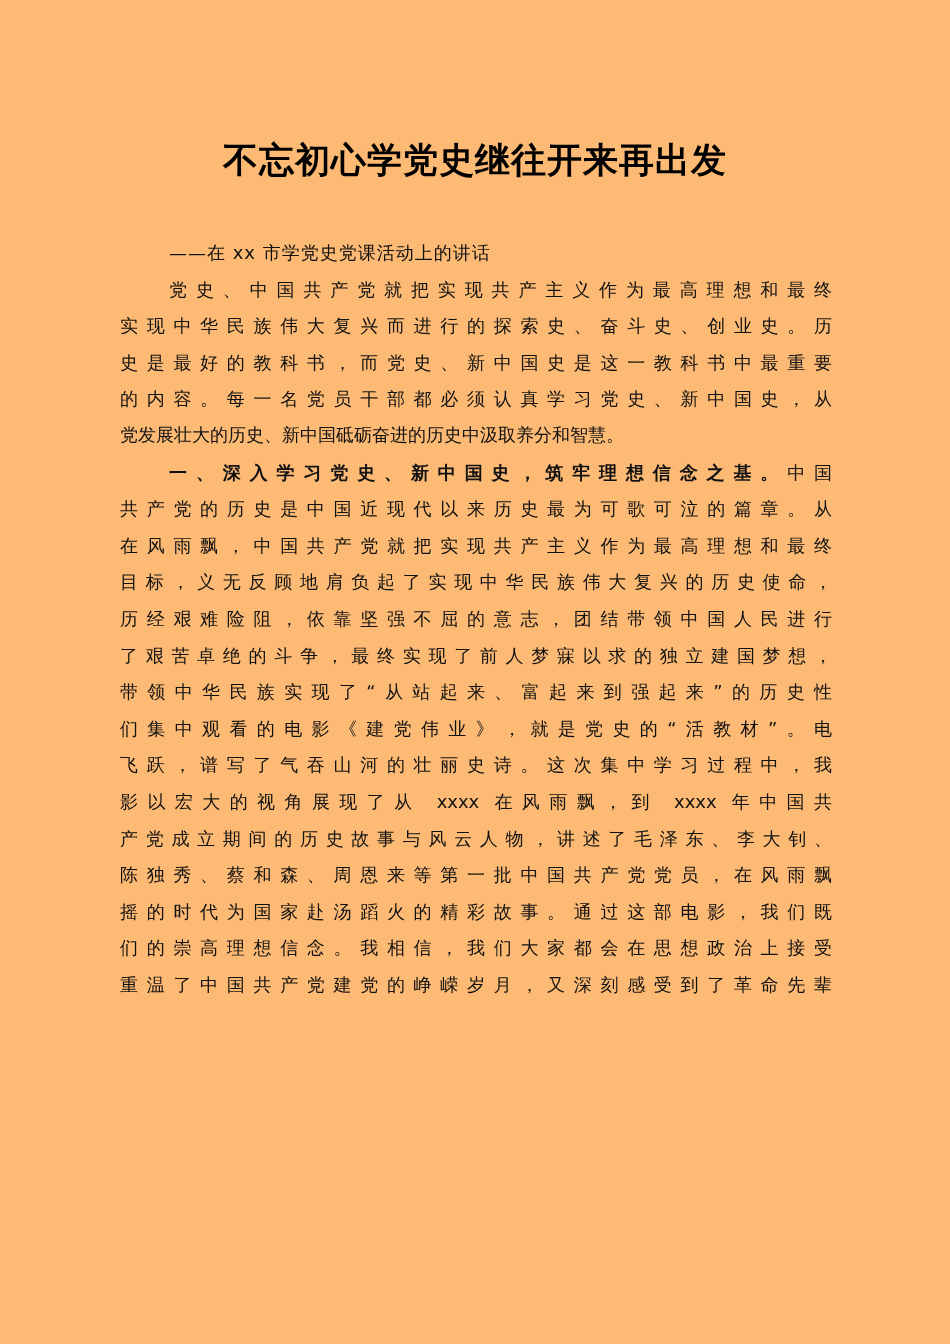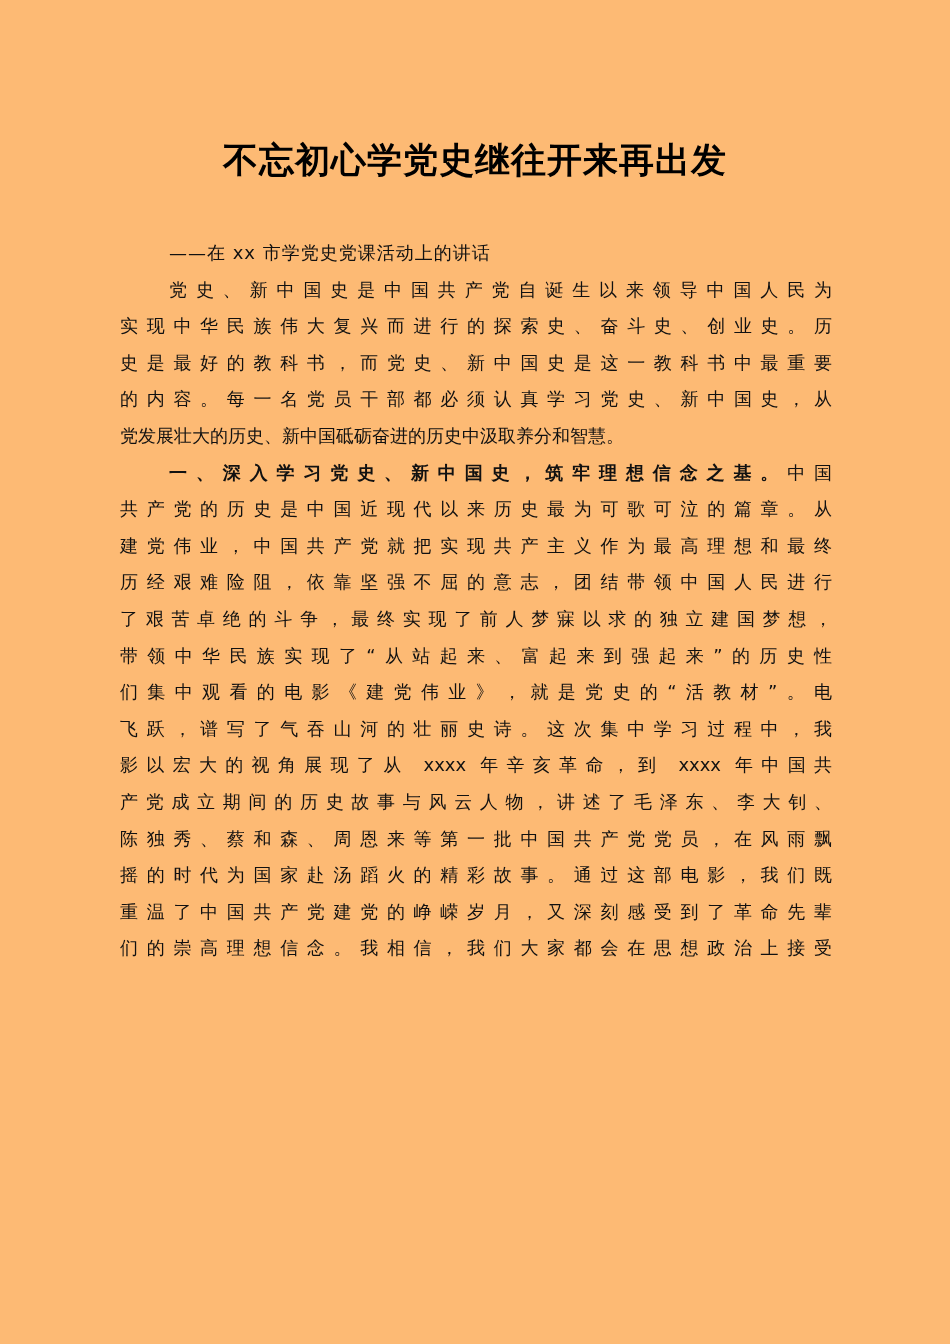--- a/index.html
+++ b/index.html
@@ -14,52 +14,53 @@
       font-weight: bold; font-size: 35px; letter-spacing: 1px; color: #000;
       line-height: 48px;
     }
     .body {
       position: absolute; left: 120px; top: 235px; width: 712px;
       font-family: "DejaVu Sans", "Liberation Sans", sans-serif;
       font-size: 18px; color: #111;
       line-height: 36.6px;
     }
     .line { height: 36.6px; white-space: nowrap; text-align: justify; text-align-last: justify; }
-    .line.last { text-align-last: left; }
+    .line.last { text-align-last: left; font-family: Liberation Mono, monospace; }
     .indent { padding-left: 49px; }
     .subtitle { padding-left: 49px; text-align-last: left; letter-spacing: 1px; }
     .bold { font-weight: bold; }
   </style>
 </head>
 <body>
 
 <div class="page">
   <div class="title">不忘初心学党史继往开来再出发</div>
 
   <div class="body">
     <div class="line subtitle">——在 xx 市学党史党课活动上的讲话</div>
 
     <div>
-      <div class="line indent">党史、新中国史是中国共产党自诞生以来领导中国人民为</div>
+      <div class="line indent">党史、中国共产党就把实现共产主义作为最高理想和最终</div>
       <div class="line">实现中华民族伟大复兴而进行的探索史、奋斗史、创业史。历</div>
       <div class="line">史是最好的教科书，而党史、新中国史是这一教科书中最重要</div>
       <div class="line">的内容。每一名党员干部都必须认真学习党史、新中国史，从</div>
       <div class="line last">党发展壮大的历史、新中国砥砺奋进的历史中汲取养分和智慧。</div>
     </div>
 
     <div>
       <div class="line indent"><span class="bold">一、深入学习党史、新中国史，筑牢理想信念之基。</span><span>中国</span></div>
       <div class="line">共产党的历史是中国近现代以来历史最为可歌可泣的篇章。从</div>
-      <div class="line">建党伟业，中国共产党就把实现共产主义作为最高理想和最终</div>
+      <div class="line">在风雨飘，中国共产党就把实现共产主义作为最高理想和最终</div>
+      <div class="line">目标，义无反顾地肩负起了实现中华民族伟大复兴的历史使命，</div>
       <div class="line">历经艰难险阻，依靠坚强不屈的意志，团结带领中国人民进行</div>
       <div class="line">了艰苦卓绝的斗争，最终实现了前人梦寐以求的独立建国梦想，</div>
       <div class="line">带领中华民族实现了“从站起来、富起来到强起来”的历史性</div>
       <div class="line">们集中观看的电影《建党伟业》，就是党史的“活教材”。电</div>
       <div class="line">飞跃，谱写了气吞山河的壮丽史诗。这次集中学习过程中，我</div>
-      <div class="line">影以宏大的视角展现了从 xxxx 年辛亥革命，到 xxxx 年中国共</div>
+      <div class="line">影以宏大的视角展现了从 xxxx 在风雨飘，到 xxxx 年中国共</div>
       <div class="line">产党成立期间的历史故事与风云人物，讲述了毛泽东、李大钊、</div>
       <div class="line">陈独秀、蔡和森、周恩来等第一批中国共产党党员，在风雨飘</div>
       <div class="line">摇的时代为国家赴汤蹈火的精彩故事。通过这部电影，我们既</div>
+      <div class="line">们的崇高理想信念。我相信，我们大家都会在思想政治上接受</div>
       <div class="line">重温了中国共产党建党的峥嵘岁月，又深刻感受到了革命先辈</div>
-      <div class="line">们的崇高理想信念。我相信，我们大家都会在思想政治上接受</div>
     </div>
   </div>
 </div>
 
 </body></html>

